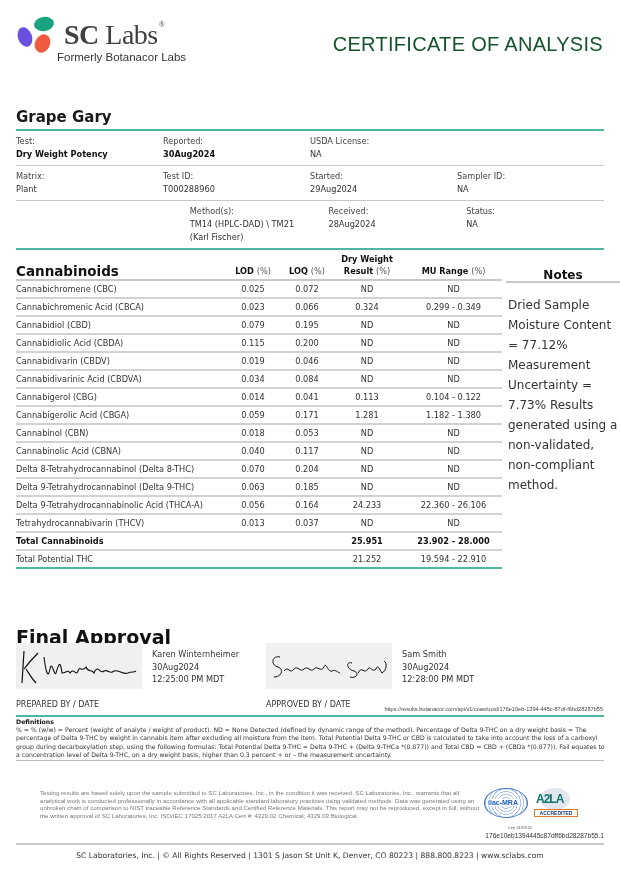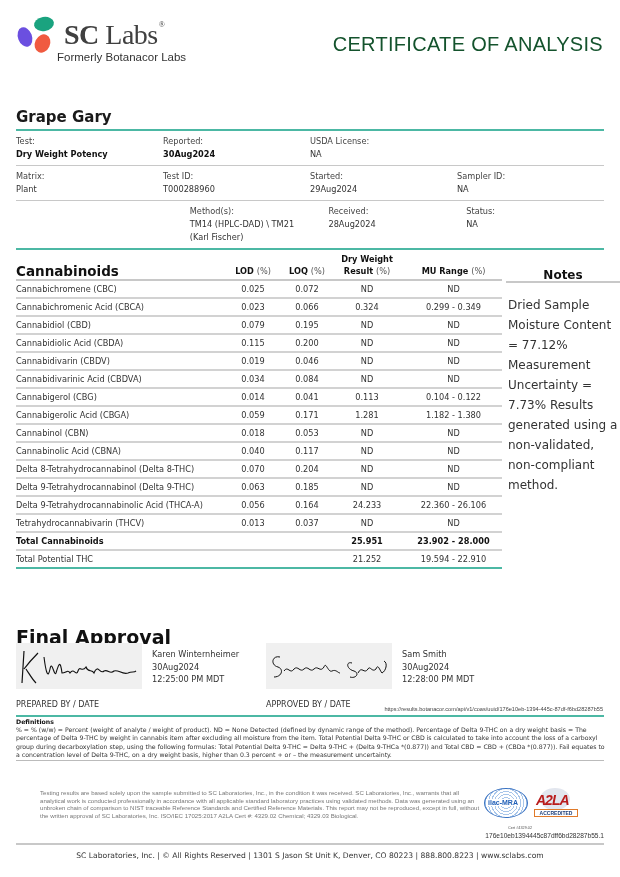--- a/index.html
+++ b/index.html
@@ -61,21 +61,21 @@
   .defs { position: absolute; left: 16px; top: 718px; width: 592px; font-size: 6.2px; line-height: 8.2px; color: #333; }
   .defs .dh { font-weight: bold; color: #111; }
 
   .sep1 { position: absolute; left: 16px; width: 588px; height: 1px; background: #bbb; top: 760px; }
   .disclaimer { position: absolute; left: 40px; top: 789px; width: 440px; font-family: "Liberation Sans", sans-serif; font-size: 6.1px; line-height: 7.7px; color: #777; }
   .badges { position: absolute; left: 484px; top: 788px; width: 120px; height: 30px; }
   .ilac { position: absolute; left: 0; top: 0; width: 44px; height: 30px; border-radius: 50%; border: 1px solid #3a73c2; background: repeating-radial-gradient(circle at 50% 50%, #fff 0 2px, #a8c6ea 2px 3px); }
   .ilac span { position: absolute; left: 2px; top: 10px; font-family: "Liberation Sans", sans-serif; font-size: 7px; font-weight: bold; color: #1f5fb8; background: #fff; padding: 0 1px; }
   .a2la { position: absolute; left: 48px; top: 0; width: 48px; height: 30px; }
   .a2la .globe { position: absolute; left: 8px; top: 0; width: 30px; height: 22px; border-radius: 50%; background: #e2e6ee; }
-  .a2la .mark { position: absolute; left: 4px; top: 4px; font-family: "Liberation Sans", sans-serif; font-size: 14px; font-weight: bold; color: #b91c1c; letter-spacing: -1px; font-style: italic; }
+  .a2la .mark { position: absolute; left: 4px; top: 4px; font-family: "Liberation Sans", sans-serif; font-size: 12px; font-weight: bold; color: #0f766e; letter-spacing: -1px; }
   .a2la .acc { position: absolute; left: 2px; top: 21px; width: 44px; height: 8px; border: 1px solid #e07a2a; font-family: "Liberation Sans", sans-serif; font-size: 5px; font-weight: bold; color: #1d3f7a; text-align: center; line-height: 6px; }
   .cert-small { position: absolute; left: 508px; top: 826px; font-family: "Liberation Sans", sans-serif; font-size: 3.8px; color: #555; }
   .hash { position: absolute; right: 16px; top: 832px; font-family: "Liberation Sans", sans-serif; font-size: 6.6px; color: #333; }
   .sep2 { position: absolute; left: 16px; width: 588px; height: 2px; background: #c8c8c8; top: 843px; }
   .footer { position: absolute; left: 0; width: 620px; top: 851px; text-align: center; font-size: 7.6px; color: #333; }
 </style>
 </head>
 <body>
 
 <div class="logo">

